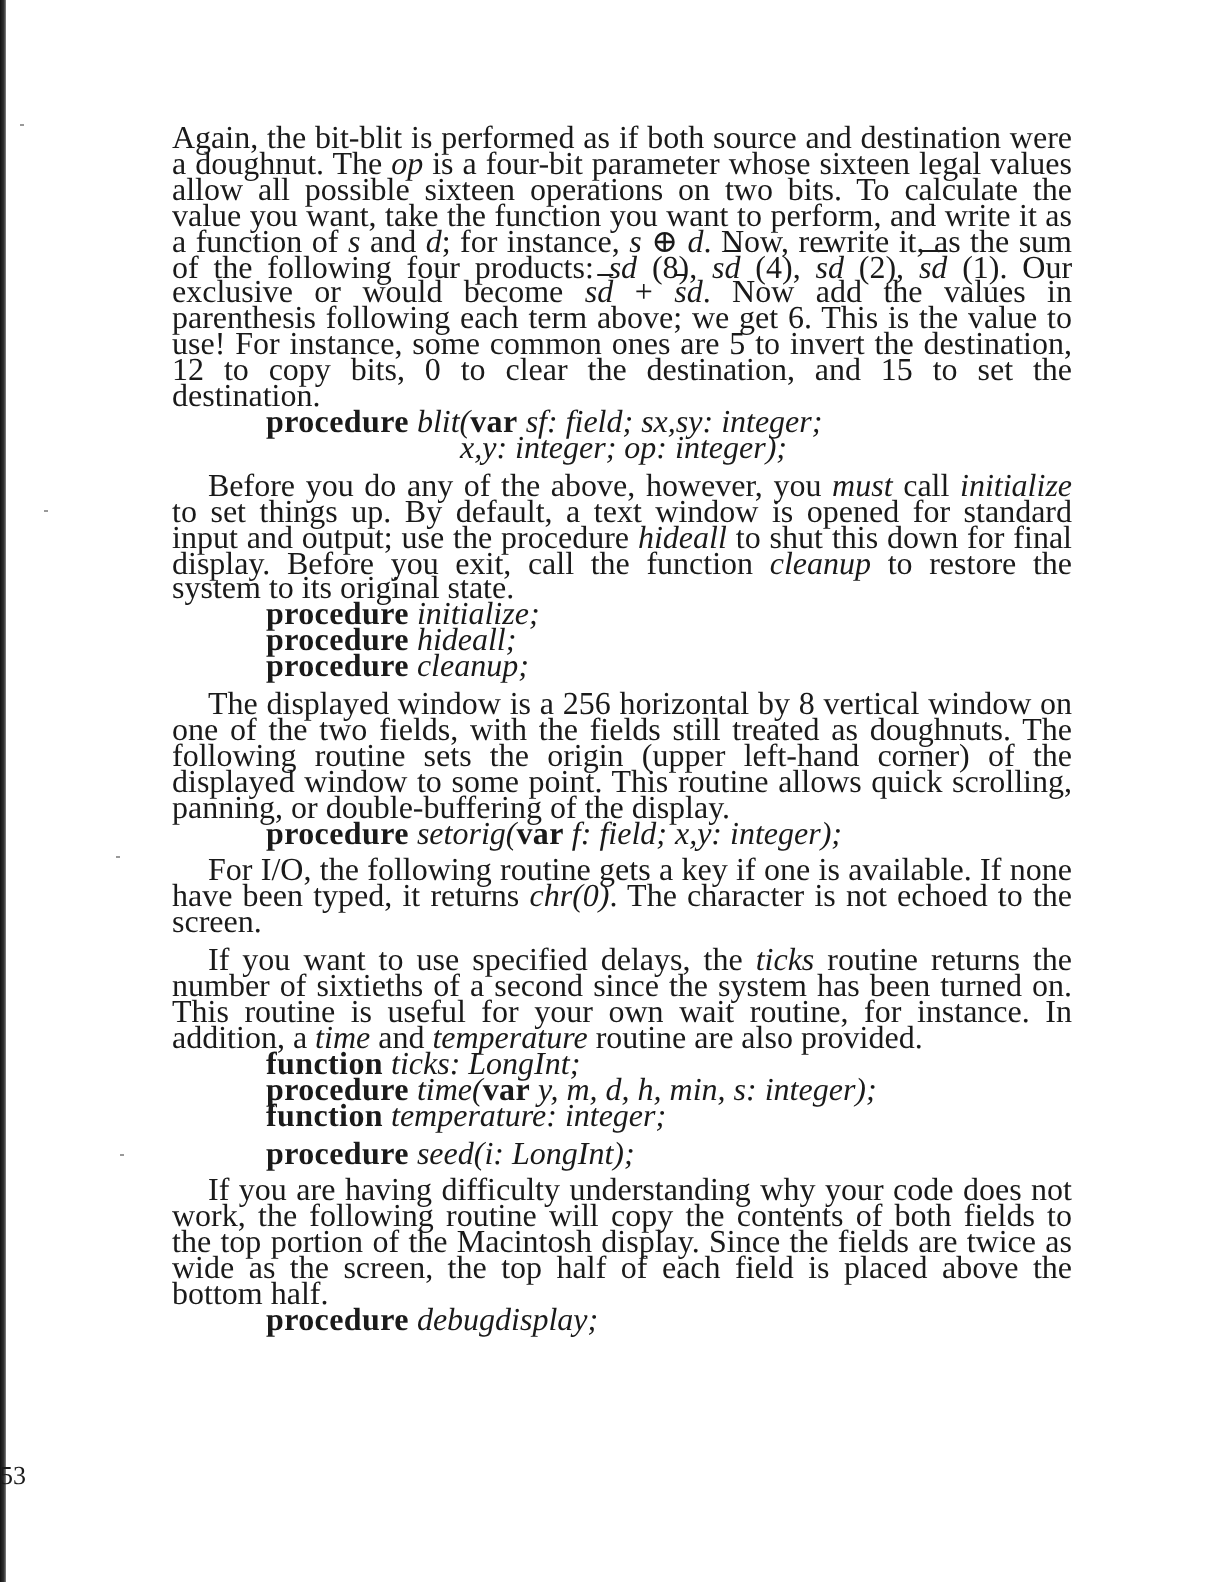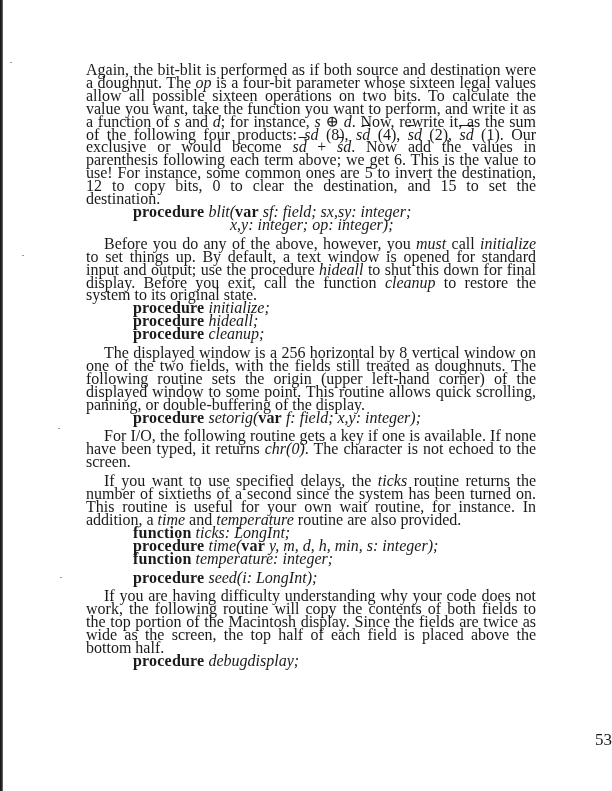--- a/index.html
+++ b/index.html
@@ -21,21 +21,21 @@
   .p.indent { text-indent: 18px; }
   .gap { height: 6px; }
   .code { margin: 0; padding-left: 47px; line-height: 12.9px; white-space: nowrap; }
   .kw { font-weight: bold; letter-spacing: 0.2px; }
   .it { font-style: italic; text-align: center; }
   .cont2 { padding-left: 47px; }
   .cont2 span.pad { display: inline-block; width: 97px; }
   .ol { text-decoration: overline; }
   .pagenum {
     position: absolute; left: 0; width: 612px; top: 730px;
-    text-align: right; font-size: 17px;
+    text-align: left; font-size: 13px;
   }
 </style>
 </head>
 <body>
 
 <div class="edge"></div>
 <div class="speck" style="left:10px;top:62px"></div>
 <div class="speck" style="left:58px;top:428px"></div>
 <div class="speck" style="left:60px;top:577px"></div>
 <div class="speck" style="left:22px;top:255px"></div>

